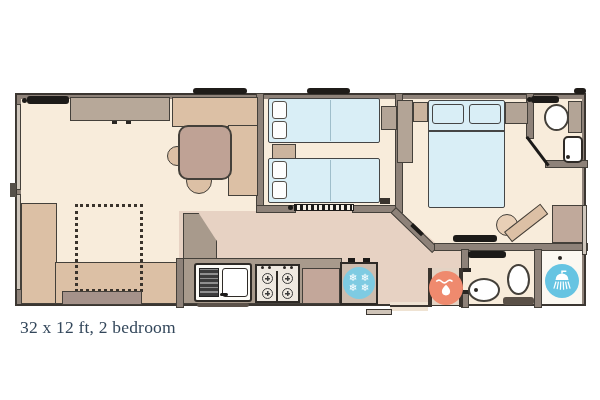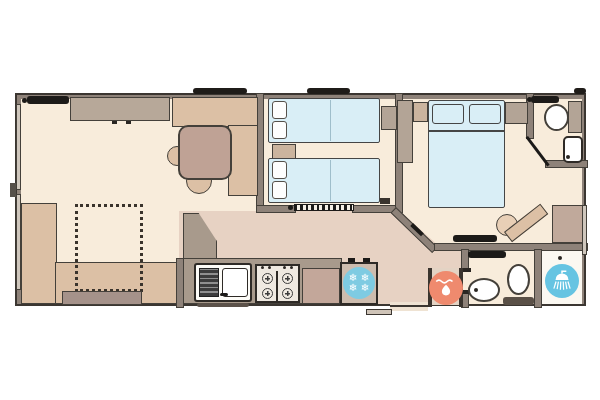--- a/index.html
+++ b/index.html
@@ -191,13 +191,14 @@
         <line x1="6.5" y1="12.5" x2="4.5" y2="19"></line>
         <line x1="8.7" y1="12.5" x2="7.5" y2="19.5"></line>
         <line x1="10.9" y1="12.5" x2="10.5" y2="20"></line>
         <line x1="13.1" y1="12.5" x2="13.5" y2="20"></line>
         <line x1="15.3" y1="12.5" x2="16.5" y2="19.5"></line>
         <line x1="17.5" y1="12.5" x2="19.5" y2="19"></line>
       </g>
     </svg>
   </div>
 
+  <div id="caption" class="abs" style="left:20px;top:317px;">32 x 12 ft, 2 bedroom</div>
 </div>
 
 </body></html>

